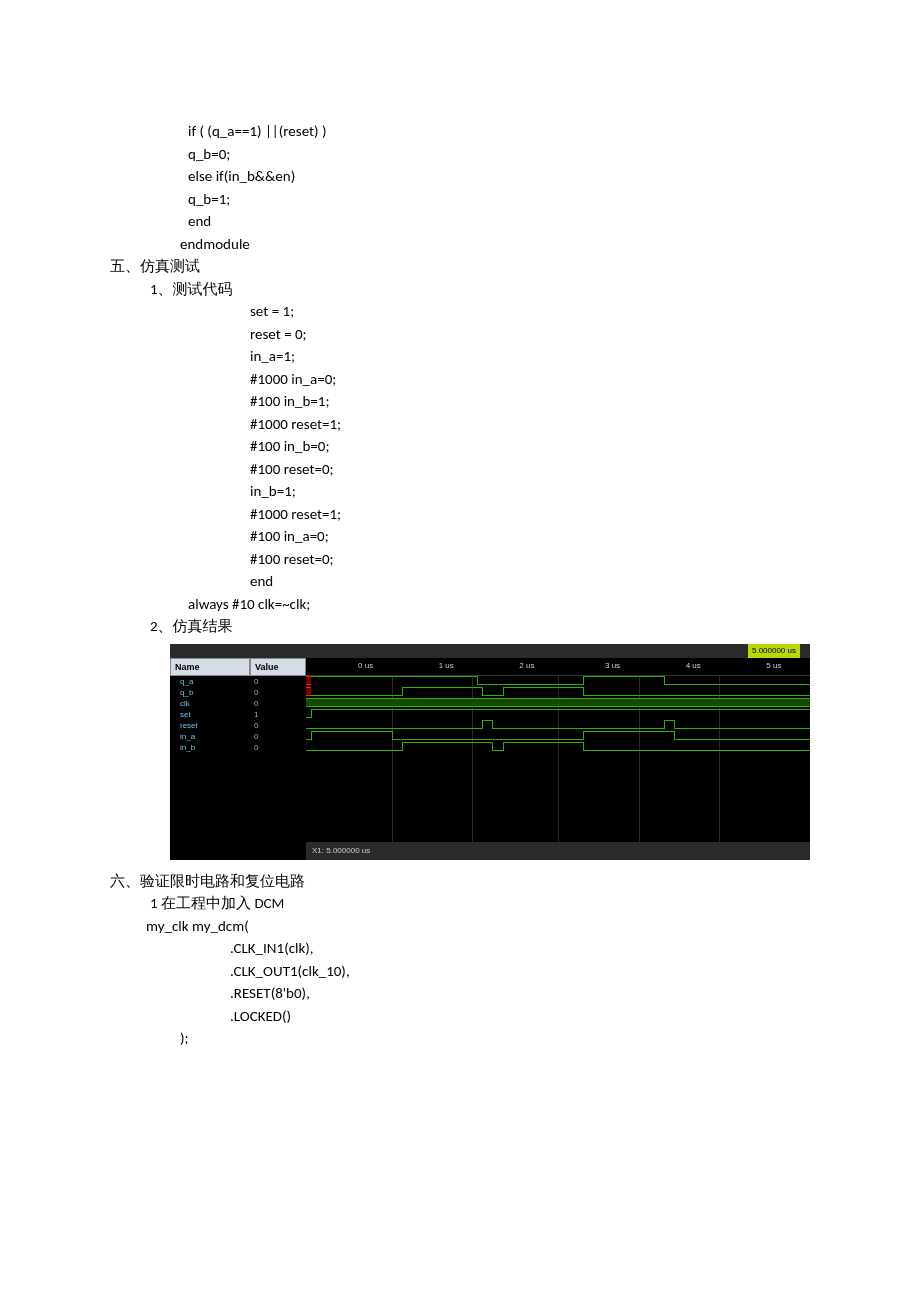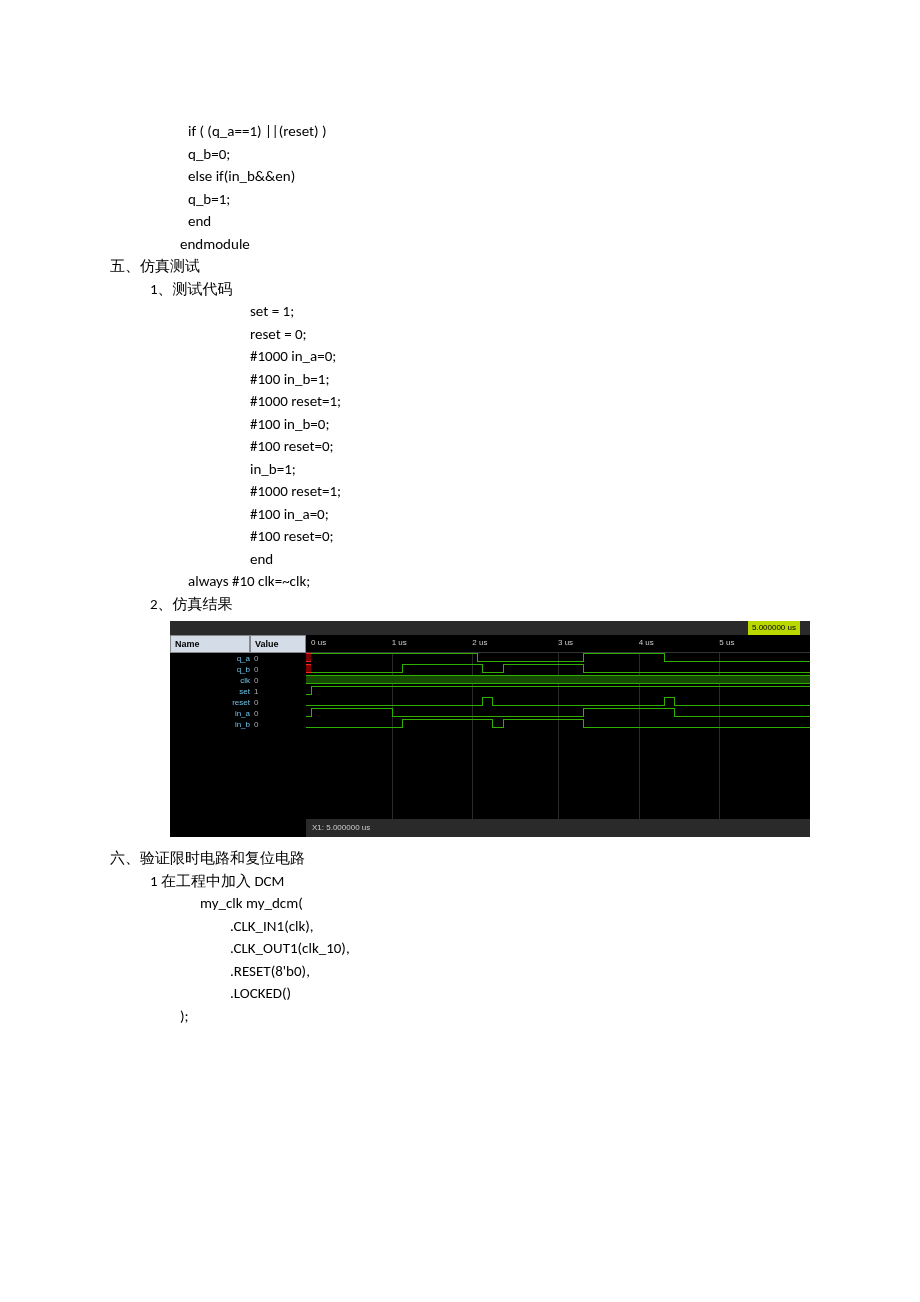--- a/index.html
+++ b/index.html
@@ -13,21 +13,21 @@
   color: #000;
   padding: 120px 80px 40px 110px;
 }
 .code-block { white-space: pre; font-family: "Calibri", "Consolas", sans-serif; }
 .indent-1 { margin-left: 70px; }
 .indent-2 { margin-left: 78px; }
 .indent-3 { margin-left: 140px; }
 .section { margin-left: 0; }
 .sub { margin-left: 40px; }
 .sub2 { margin-left: 70px; }
-.sub3 { margin-left: 90px; }
+.sub3 { margin-left: 36px; }
 .sub4 { margin-left: 120px; }
 .waveform-container {
   margin-left: 60px;
   margin-top: 6px;
   margin-bottom: 10px;
   width: 640px;
   height: 216px;
   background: #000;
   position: relative;
   font-family: "Arial", sans-serif;
@@ -78,23 +78,23 @@
   left: 0;
   width: 136px;
 }
 .wave-sig-row {
   display: flex;
   height: 11px;
   font-size: 8px;
 }
 .wave-sig-name {
   width: 80px;
+  padding-left: 10px;
   color: #6bc4e8;
   background: #000;
-  text-align: right;
 }
 .wave-sig-val {
   width: 56px;
   padding-left: 4px;
   color: #aaa;
   background: #000;
 }
 .wave-plot {
   position: absolute;
   top: 14px;
@@ -105,20 +105,21 @@
 .wave-plot-header{
   height: 18px;
   position: relative;
   border-bottom: 1px solid #333;
 }
 .wave-tick-label{
   position: absolute;
   color: #ccc;
   font-size: 8px;
   top: 2px;
+  margin-left: 47px;
 }
 .wave-plot-body{
   position: absolute;
   top: 18px;
   left: 0; right: 0; bottom: 0;
 }
 .wave-gridline{
   position:absolute;
   top:0;bottom:0;
   border-left:1px solid #2a2a2a;
@@ -176,20 +177,21 @@
   <div class="indent-2 code-block">end</div>
   <div class="indent-1 code-block">endmodule</div>
 </div>
 
 <div class="section">五、仿真测试</div>
 <div class="sub">1、测试代码</div>
 
 <div>
   <div class="indent-3 code-block">set = 1;</div>
   <div class="indent-3 code-block">reset = 0;</div>
+  <div class="indent-3 code-block">in_a=1;</div>
   <div class="indent-3 code-block">#1000 in_a=0;</div>
   <div class="indent-3 code-block">#100 in_b=1;</div>
   <div class="indent-3 code-block">#1000 reset=1;</div>
   <div class="indent-3 code-block">#100 in_b=0;</div>
   <div class="indent-3 code-block">#100 reset=0;</div>
   <div class="indent-3 code-block">in_b=1;</div>
   <div class="indent-3 code-block">#1000 reset=1;</div>
   <div class="indent-3 code-block">#100 in_a=0;</div>
   <div class="indent-3 code-block">#100 reset=0;</div>
   <div class="indent-3 code-block">end</div>

